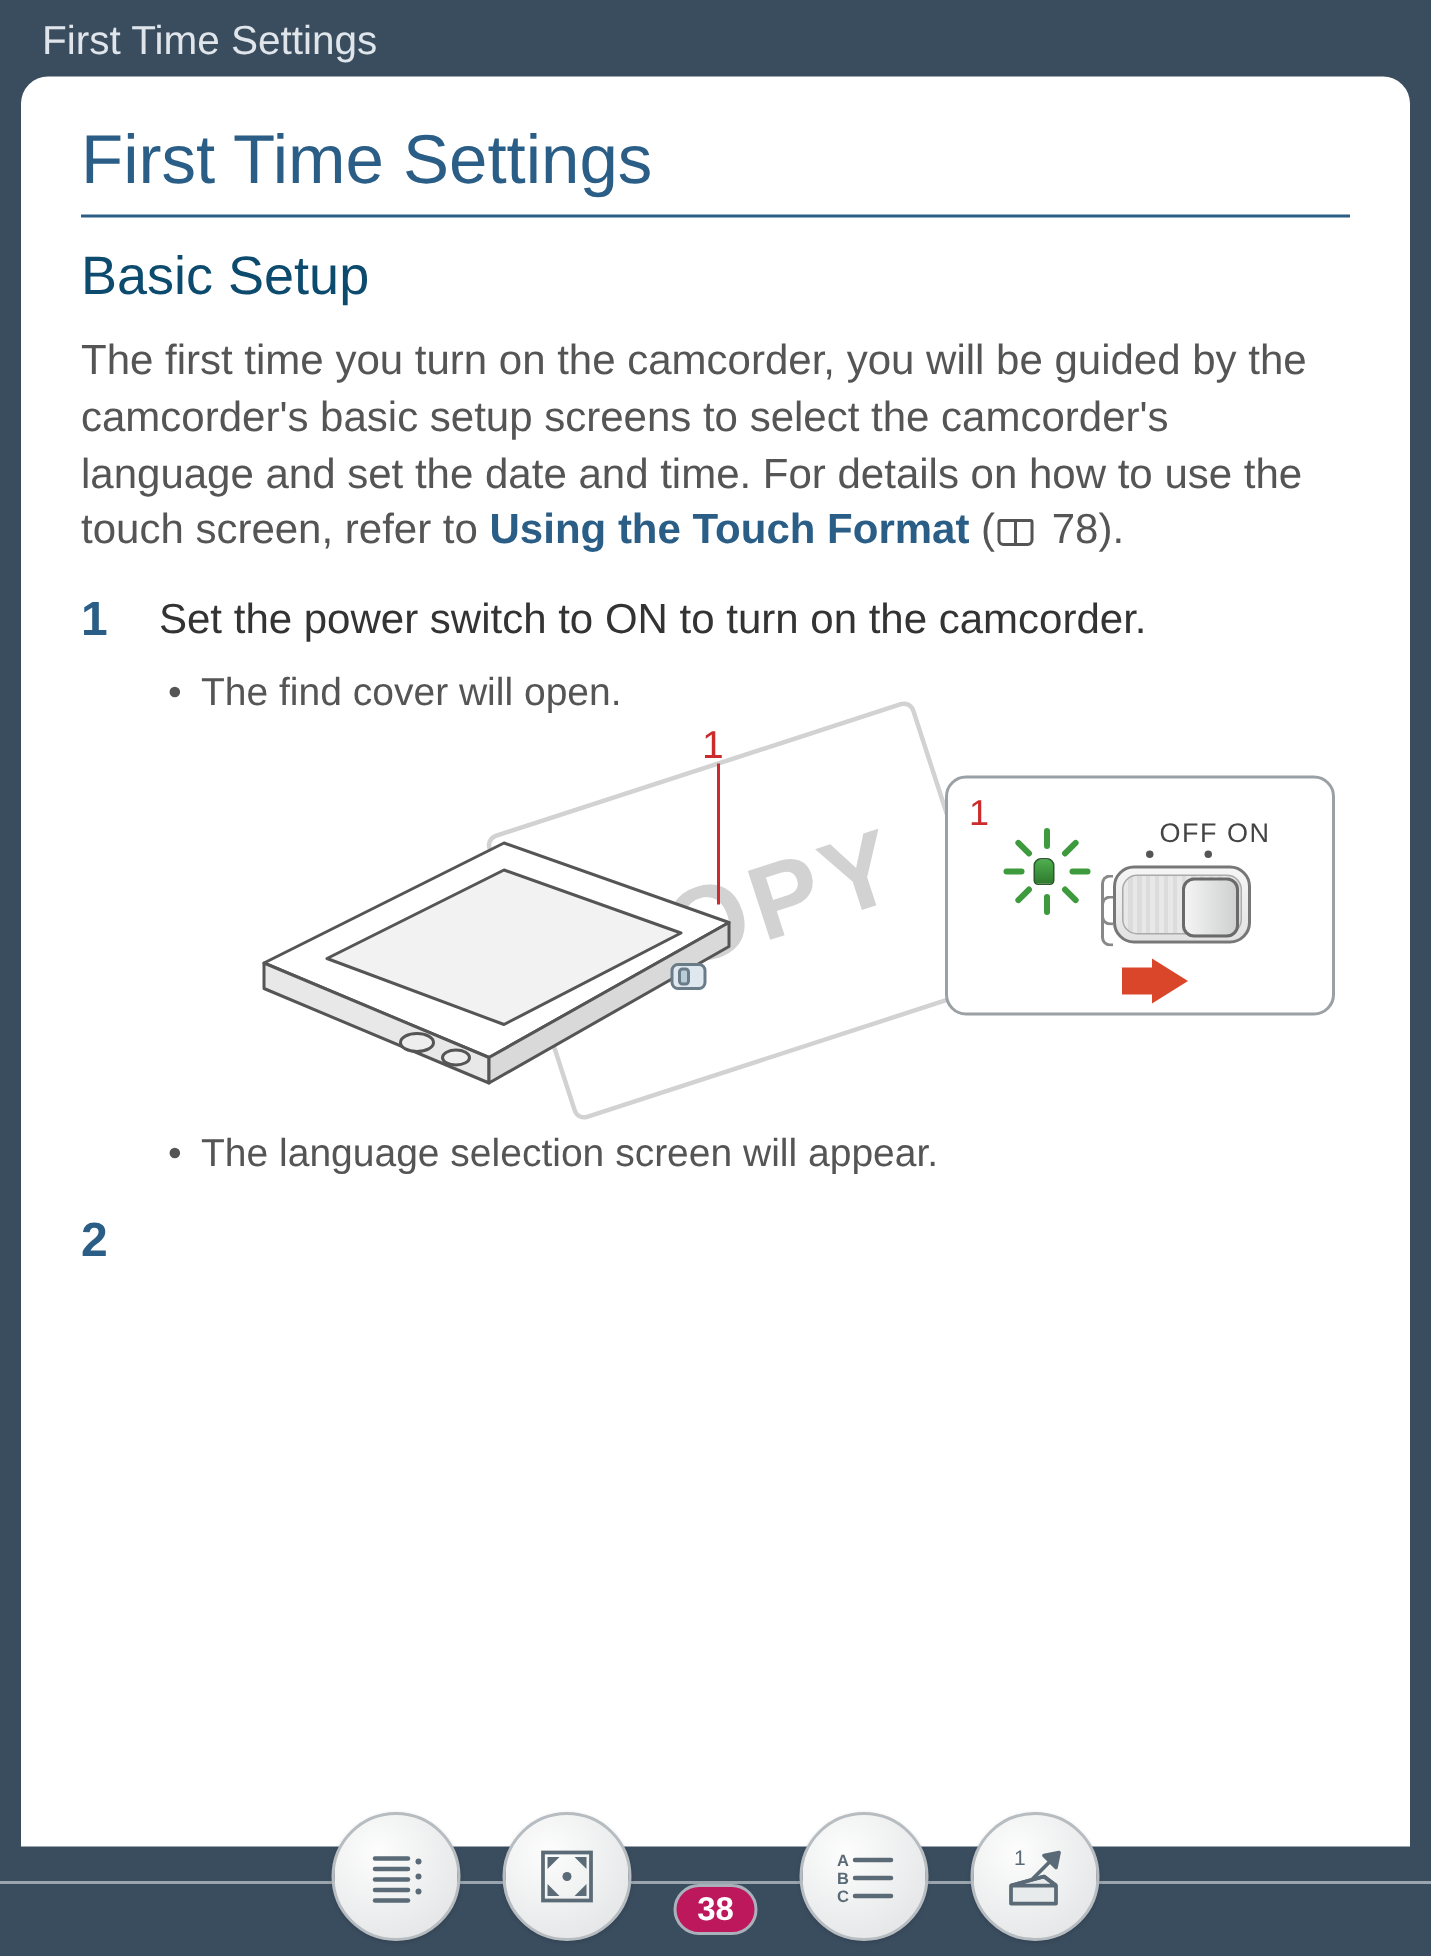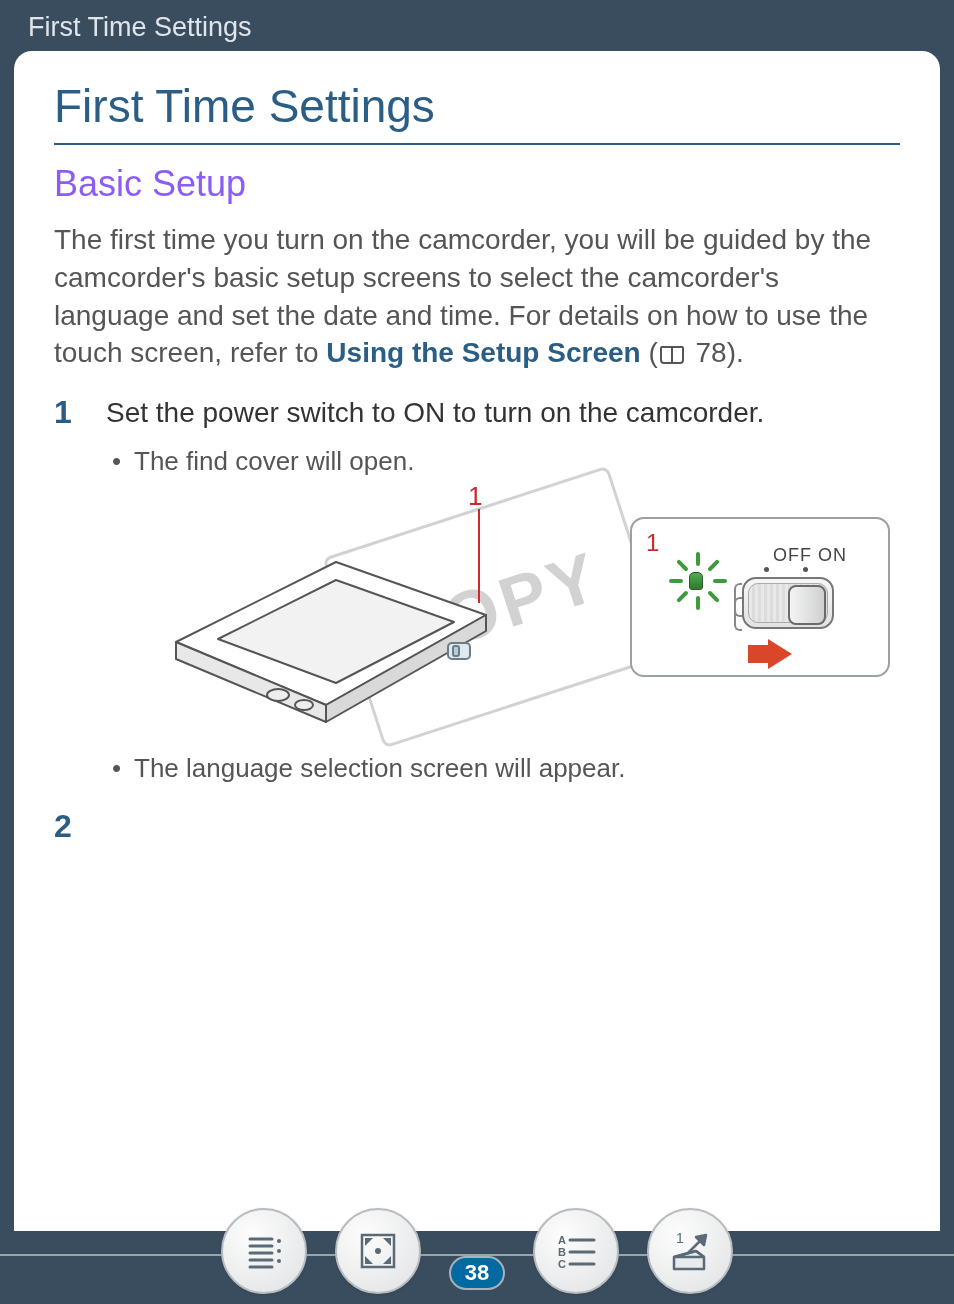--- a/index.html
+++ b/index.html
@@ -28,21 +28,21 @@
   }
   .page-title {
     color: #2b5e86;
     font-size: 46px;
     font-weight: 400;
     padding-bottom: 10px;
     border-bottom: 2px solid #2b5e86;
     margin-bottom: 18px;
   }
   .section-title {
-    color: #8b5cf6;
+    color: #0c4a6e;
     font-size: 36px;
     font-weight: 400;
     margin-bottom: 16px;
   }
   .intro {
     color: #555;
     font-size: 28px;
     line-height: 1.35;
     margin-bottom: 22px;
   }
@@ -273,21 +273,21 @@
     border-radius: 50%;
     background: radial-gradient(circle at 35% 30%, #fdfdfd, #dfe1e2);
     border: 2px solid #b6bcc0;
     display:flex; align-items:center; justify-content:center;
     position: relative;
     box-shadow: 0 1px 3px rgba(0,0,0,.15);
   }
   .nav-btn svg { display:block; }
   .page-pill {
     width:56px; height:34px;
-    background:#0369a1;
+    background:#be185d;
     border-radius: 17px;
     color:#fff;
     font-size:22px;
     display:flex; align-items:center; justify-content:center;
     margin-bottom: 4px;
     border: 2px solid #a9b2ba;
     font-weight:600;
   }
   .nav .spacer-pill {
     display:flex; flex-direction:column; align-items:center;
@@ -299,21 +299,21 @@
 
 <div class="header-strip">First Time Settings</div>
 
 <div class="page-card">
 
   <h1 class="page-title">First Time Settings</h1>
   <h2 class="section-title">Basic Setup</h2>
 
   <p class="intro">
     <span>The first time you turn on the camcorder, you will be guided by the camcorder's basic setup screens to select the camcorder's language and set the date and time. For details on how to use the touch screen, refer to </span>
-    <span class="link">Using the Setup Screen</span>
+    <span class="link">Using the Touch Format</span>
     <span> (</span><span class="book-icon"></span><span> 78).</span>
   </p>
 
   <div class="step">
     <div class="step-num">1</div>
     <div class="step-body">
       <div class="step-text">Set the power switch to ON to turn on the camcorder.</div>
       <ul class="bullets">
         <li>The find cover will open.</li>
       </ul>

